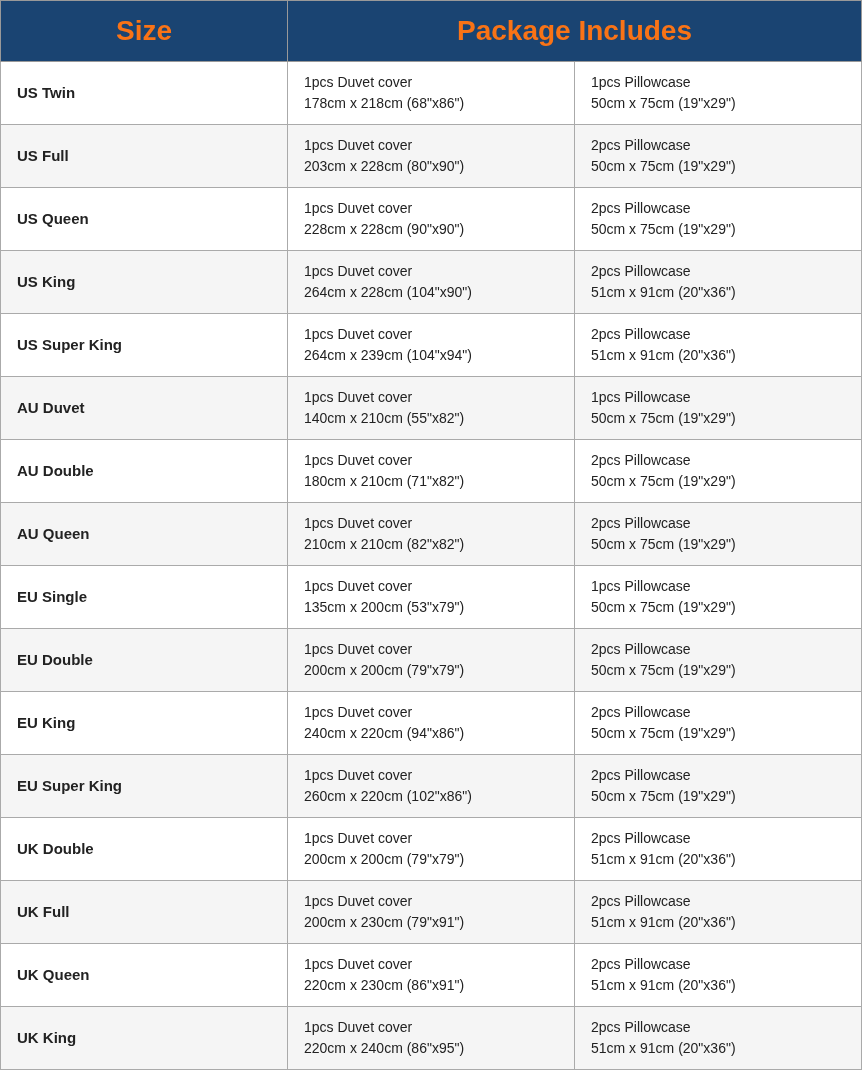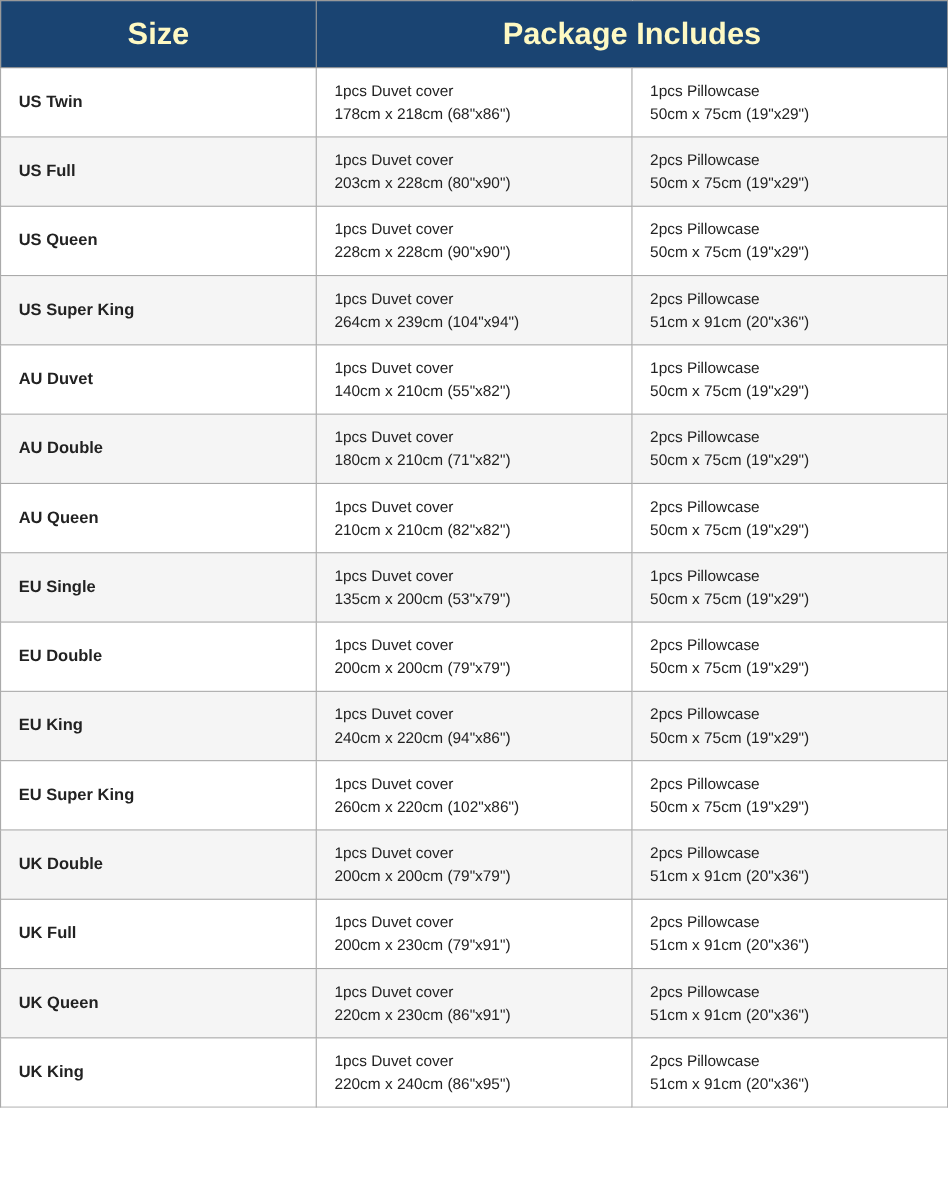--- a/index.html
+++ b/index.html
@@ -24,21 +24,21 @@
     }
 
     table {
       width: 100%;
       border-collapse: collapse;
       border: 1px solid #999;
     }
 
     thead tr th {
       background-color: #1a4472;
-      color: #fef9c3;
+      color: #f97316;
       font-size: 28px;
       font-weight: bold;
       padding: 14px 18px;
       text-align: center;
       border: 1px solid #999;
     }
 
     thead tr th:first-child {
       width: 33%;
     }
@@ -96,20 +96,25 @@
           <td>US Full</td>
           <td>1pcs Duvet cover<br>203cm x 228cm (80"x90")</td>
           <td>2pcs Pillowcase<br>50cm x 75cm (19"x29")</td>
         </tr>
         <tr>
           <td>US Queen</td>
           <td>1pcs Duvet cover<br>228cm x 228cm (90"x90")</td>
           <td>2pcs Pillowcase<br>50cm x 75cm (19"x29")</td>
         </tr>
         <tr>
+          <td>US King</td>
+          <td>1pcs Duvet cover<br>264cm x 228cm (104"x90")</td>
+          <td>2pcs Pillowcase<br>51cm x 91cm (20"x36")</td>
+        </tr>
+        <tr>
           <td>US Super King</td>
           <td>1pcs Duvet cover<br>264cm x 239cm (104"x94")</td>
           <td>2pcs Pillowcase<br>51cm x 91cm (20"x36")</td>
         </tr>
         <tr>
           <td>AU Duvet</td>
           <td>1pcs Duvet cover<br>140cm x 210cm (55"x82")</td>
           <td>1pcs Pillowcase<br>50cm x 75cm (19"x29")</td>
         </tr>
         <tr>

